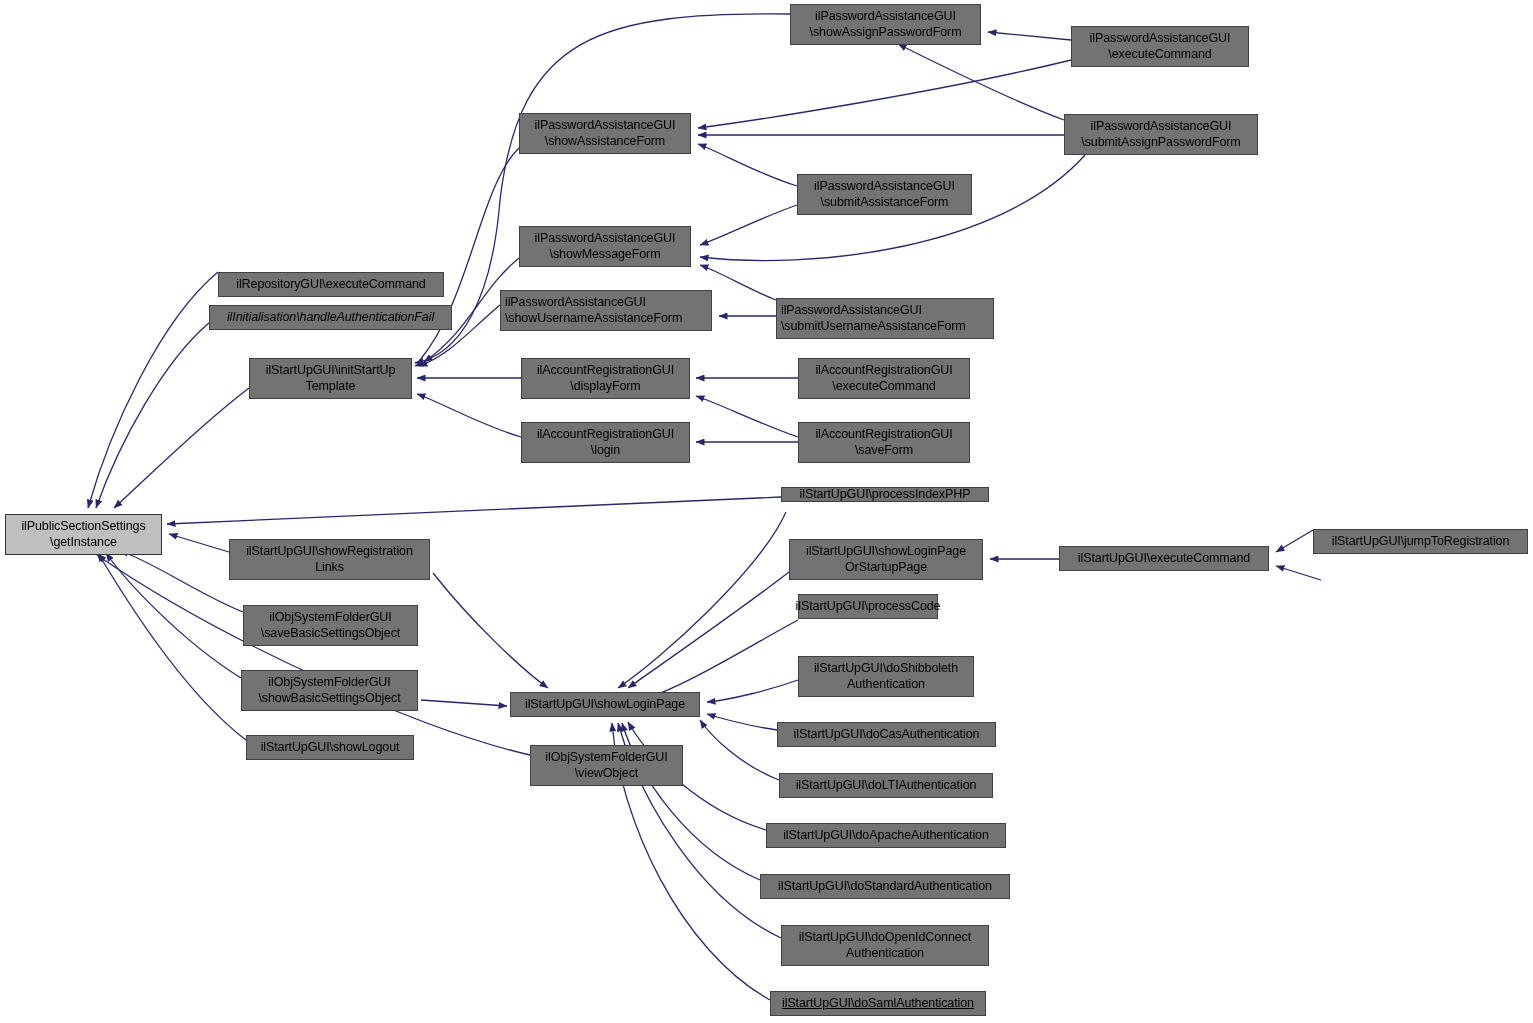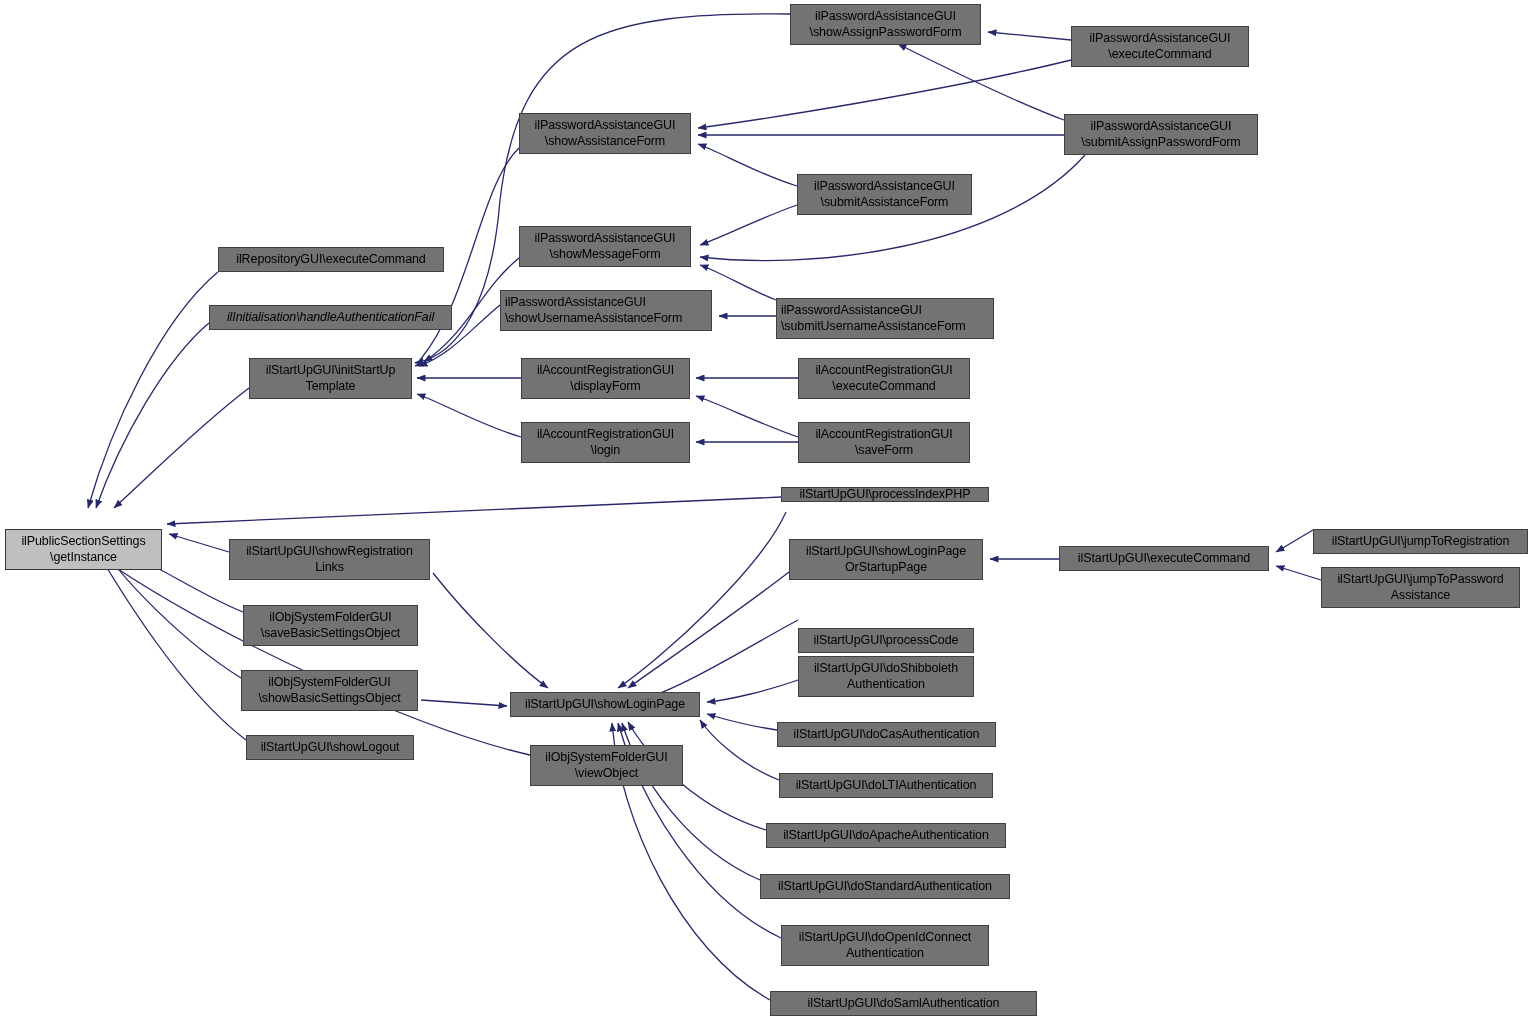--- a/index.html
+++ b/index.html
@@ -95,70 +95,68 @@
       <path d="M 530,755 C 420,730 220,640 97,555" fill="none" stroke="#27286b" stroke-width="1.3" marker-end="url(#arrowhead)"></path>
       <path d="M 798,620 C 760,640 680,690 640,700" fill="none" stroke="#27286b" stroke-width="1.3" marker-end="url(#arrowhead)"></path>
       <path d="M 798,680 C 770,690 730,700 707,702" fill="none" stroke="#27286b" stroke-width="1.3" marker-end="url(#arrowhead)"></path>
       <path d="M 777,730 C 750,726 720,718 707,714" fill="none" stroke="#27286b" stroke-width="1.3" marker-end="url(#arrowhead)"></path>
       <path d="M 779,780 C 740,765 710,735 700,720" fill="none" stroke="#27286b" stroke-width="1.3" marker-end="url(#arrowhead)"></path>
       <path d="M 766,830 C 700,810 650,760 628,722" fill="none" stroke="#27286b" stroke-width="1.3" marker-end="url(#arrowhead)"></path>
       <path d="M 760,880 C 690,850 640,780 622,723" fill="none" stroke="#27286b" stroke-width="1.3" marker-end="url(#arrowhead)"></path>
       <path d="M 781,938 C 700,900 640,800 618,723" fill="none" stroke="#27286b" stroke-width="1.3" marker-end="url(#arrowhead)"></path>
       <path d="M 770,1000 C 680,950 620,820 612,723" fill="none" stroke="#27286b" stroke-width="1.3" marker-end="url(#arrowhead)"></path>
     </svg>
-<div class="node root" style="left: 5px; top: 529px; width: 157px; height: 41px;"><span class="label">ilPublicSectionSettings
+<div class="node root" style="left: 5px; top: 514px; width: 157px; height: 41px;"><span class="label">ilPublicSectionSettings
 \getInstance</span></div>
     <div class="node" style="left: 790px; top: 4px; width: 191px; height: 41px;"><span class="label">ilPasswordAssistanceGUI
 \showAssignPasswordForm</span></div>
     <div class="node" style="left: 1071px; top: 26px; width: 178px; height: 41px;"><span class="label">ilPasswordAssistanceGUI
 \executeCommand</span></div>
     <div class="node" style="left: 519px; top: 113px; width: 172px; height: 41px;"><span class="label">ilPasswordAssistanceGUI
 \showAssistanceForm</span></div>
     <div class="node" style="left: 1064px; top: 114px; width: 194px; height: 41px;"><span class="label">ilPasswordAssistanceGUI
 \submitAssignPasswordForm</span></div>
     <div class="node" style="left: 797px; top: 174px; width: 175px; height: 41px;"><span class="label">ilPasswordAssistanceGUI
 \submitAssistanceForm</span></div>
     <div class="node" style="left: 519px; top: 226px; width: 172px; height: 41px;"><span class="label">ilPasswordAssistanceGUI
 \showMessageForm</span></div>
     <div class="node" style="left: 500px; top: 290px; width: 212px; height: 41px; justify-content: flex-start; text-align: left;"><span class="label">ilPasswordAssistanceGUI
 \showUsernameAssistanceForm</span></div>
     <div class="node" style="left: 776px; top: 298px; width: 218px; height: 41px; justify-content: flex-start; text-align: left;"><span class="label">ilPasswordAssistanceGUI
 \submitUsernameAssistanceForm</span></div>
-    <div class="node" style="left: 218px; top: 247px; width: 226px; height: 25px;"><span class="label">ilRepositoryGUI\executeCommand</span></div>
+    <div class="node" style="left: 218px; top: 272px; width: 226px; height: 25px;"><span class="label">ilRepositoryGUI\executeCommand</span></div>
     <div class="node" style="left: 209px; top: 305px; width: 243px; height: 25px; font-style: italic;"><span class="label">ilInitialisation\handleAuthenticationFail</span></div>
     <div class="node" style="left: 249px; top: 358px; width: 163px; height: 41px;"><span class="label">ilStartUpGUI\initStartUp
 Template</span></div>
     <div class="node" style="left: 521px; top: 358px; width: 169px; height: 41px;"><span class="label">ilAccountRegistrationGUI
 \displayForm</span></div>
     <div class="node" style="left: 798px; top: 358px; width: 172px; height: 41px;"><span class="label">ilAccountRegistrationGUI
 \executeCommand</span></div>
     <div class="node" style="left: 521px; top: 422px; width: 169px; height: 41px;"><span class="label">ilAccountRegistrationGUI
 \login</span></div>
     <div class="node" style="left: 798px; top: 422px; width: 172px; height: 41px;"><span class="label">ilAccountRegistrationGUI
 \saveForm</span></div>
     <div class="node" style="left: 781px; top: 487px; width: 208px; height: 15px;"><span class="label">ilStartUpGUI\processIndexPHP</span></div>
     <div class="node" style="left: 229px; top: 539px; width: 201px; height: 41px;"><span class="label">ilStartUpGUI\showRegistration
 Links</span></div>
     <div class="node" style="left: 789px; top: 539px; width: 194px; height: 41px;"><span class="label">ilStartUpGUI\showLoginPage
 OrStartupPage</span></div>
     <div class="node" style="left: 1059px; top: 546px; width: 210px; height: 25px;"><span class="label">ilStartUpGUI\executeCommand</span></div>
     <div class="node" style="left: 1313px; top: 516px; width: 215px; height: 25px; margin-top: 13px;"><span class="label">ilStartUpGUI\jumpToRegistration</span></div>
-    <div class="node" style="left: 1321px; top: 567px; width: 199px; height: 41px;"><span class="label">ilStartUpGUI\jumpToPassword
-Assistance</span></div>
     <div class="node" style="left: 243px; top: 605px; width: 175px; height: 41px;"><span class="label">ilObjSystemFolderGUI
 \saveBasicSettingsObject</span></div>
-    <div class="node" style="left: 798px; top: 628px; width: 176px; height: 25px;"><span class="label">ilStartUpGUI\processCode</span></div>
+    <div class="node" style="left: 798px; top: 594px; width: 140px; height: 25px;"><span class="label">ilStartUpGUI\processCode</span></div>
     <div class="node" style="left: 798px; top: 656px; width: 176px; height: 41px;"><span class="label">ilStartUpGUI\doShibboleth
 Authentication</span></div>
     <div class="node" style="left: 241px; top: 670px; width: 177px; height: 41px;"><span class="label">ilObjSystemFolderGUI
 \showBasicSettingsObject</span></div>
     <div class="node" style="left: 510px; top: 692px; width: 190px; height: 25px;"><span class="label">ilStartUpGUI\showLoginPage</span></div>
     <div class="node" style="left: 777px; top: 722px; width: 219px; height: 25px;"><span class="label">ilStartUpGUI\doCasAuthentication</span></div>
     <div class="node" style="left: 246px; top: 735px; width: 168px; height: 25px;"><span class="label">ilStartUpGUI\showLogout</span></div>
     <div class="node" style="left: 530px; top: 745px; width: 153px; height: 41px;"><span class="label">ilObjSystemFolderGUI
 \viewObject</span></div>
     <div class="node" style="left: 779px; top: 773px; width: 214px; height: 25px;"><span class="label">ilStartUpGUI\doLTIAuthentication</span></div>
     <div class="node" style="left: 766px; top: 823px; width: 240px; height: 25px;"><span class="label">ilStartUpGUI\doApacheAuthentication</span></div>
     <div class="node" style="left: 760px; top: 874px; width: 250px; height: 25px;"><span class="label">ilStartUpGUI\doStandardAuthentication</span></div>
     <div class="node" style="left: 781px; top: 925px; width: 208px; height: 41px;"><span class="label">ilStartUpGUI\doOpenIdConnect
 Authentication</span></div>
-    <div class="node" style="left: 770px; top: 991px; width: 267px; height: 25px;"><span class="label">ilStartUpGUI\doSamlAuthentication</span></div>
+    <div class="node" style="left: 770px; top: 991px; width: 216px; height: 25px; text-decoration: underline;"><span class="label">ilStartUpGUI\doSamlAuthentication</span></div>
   </div>
 
 </body></html>

